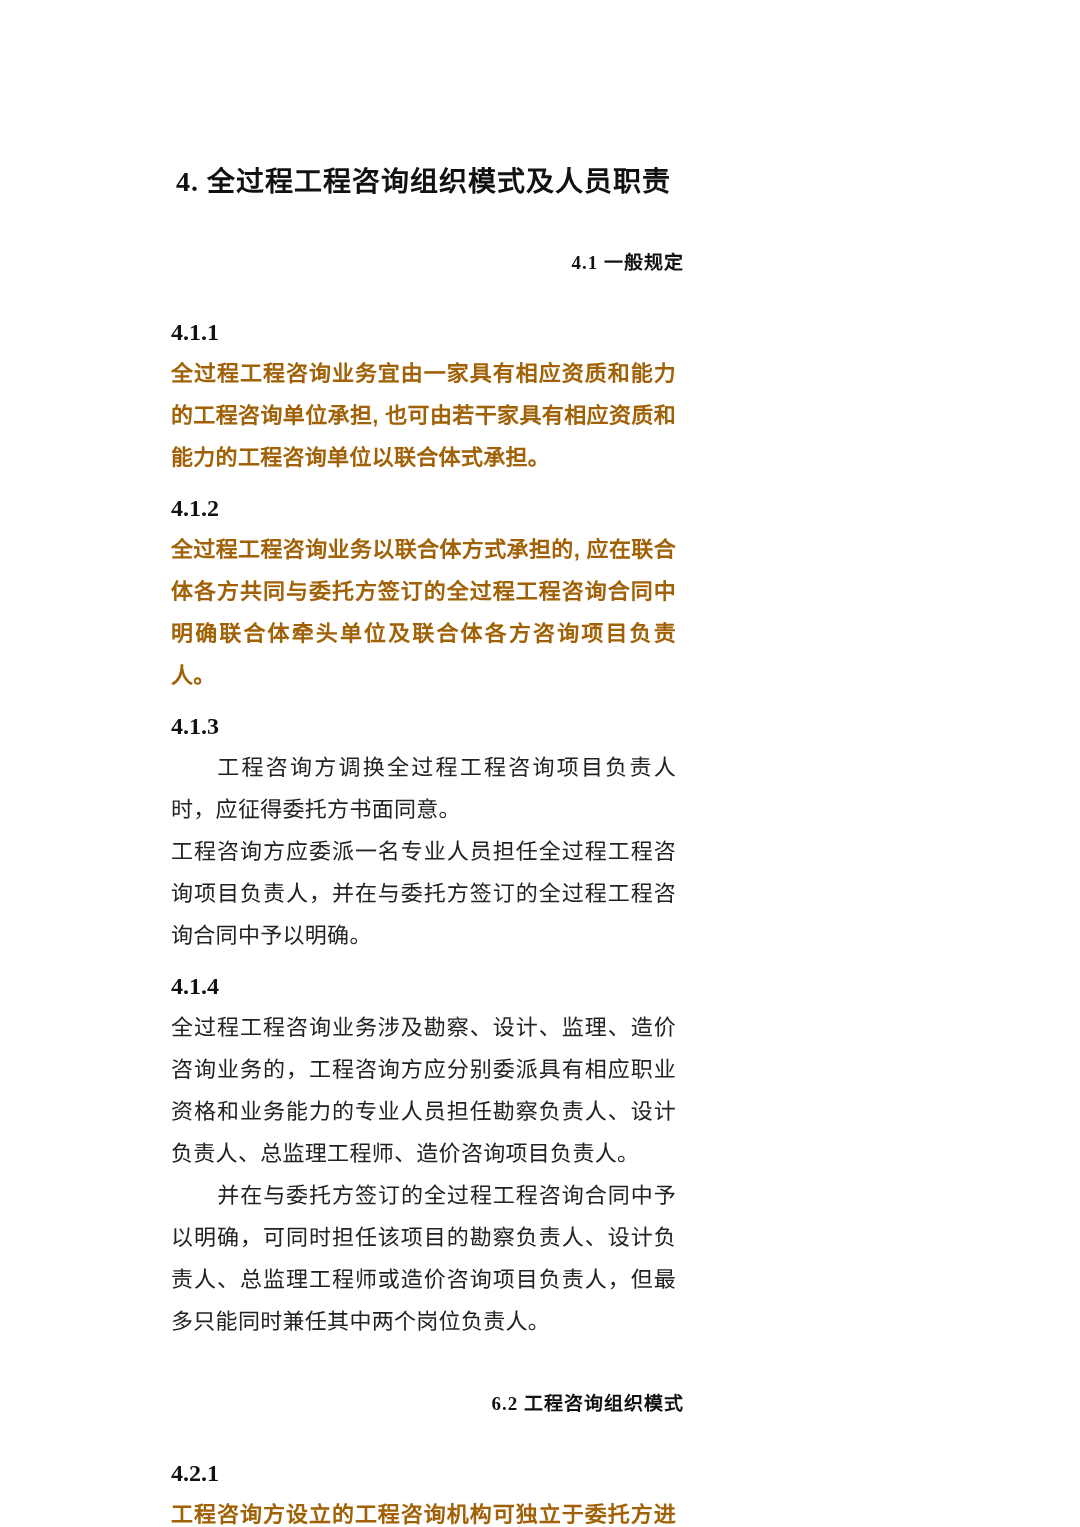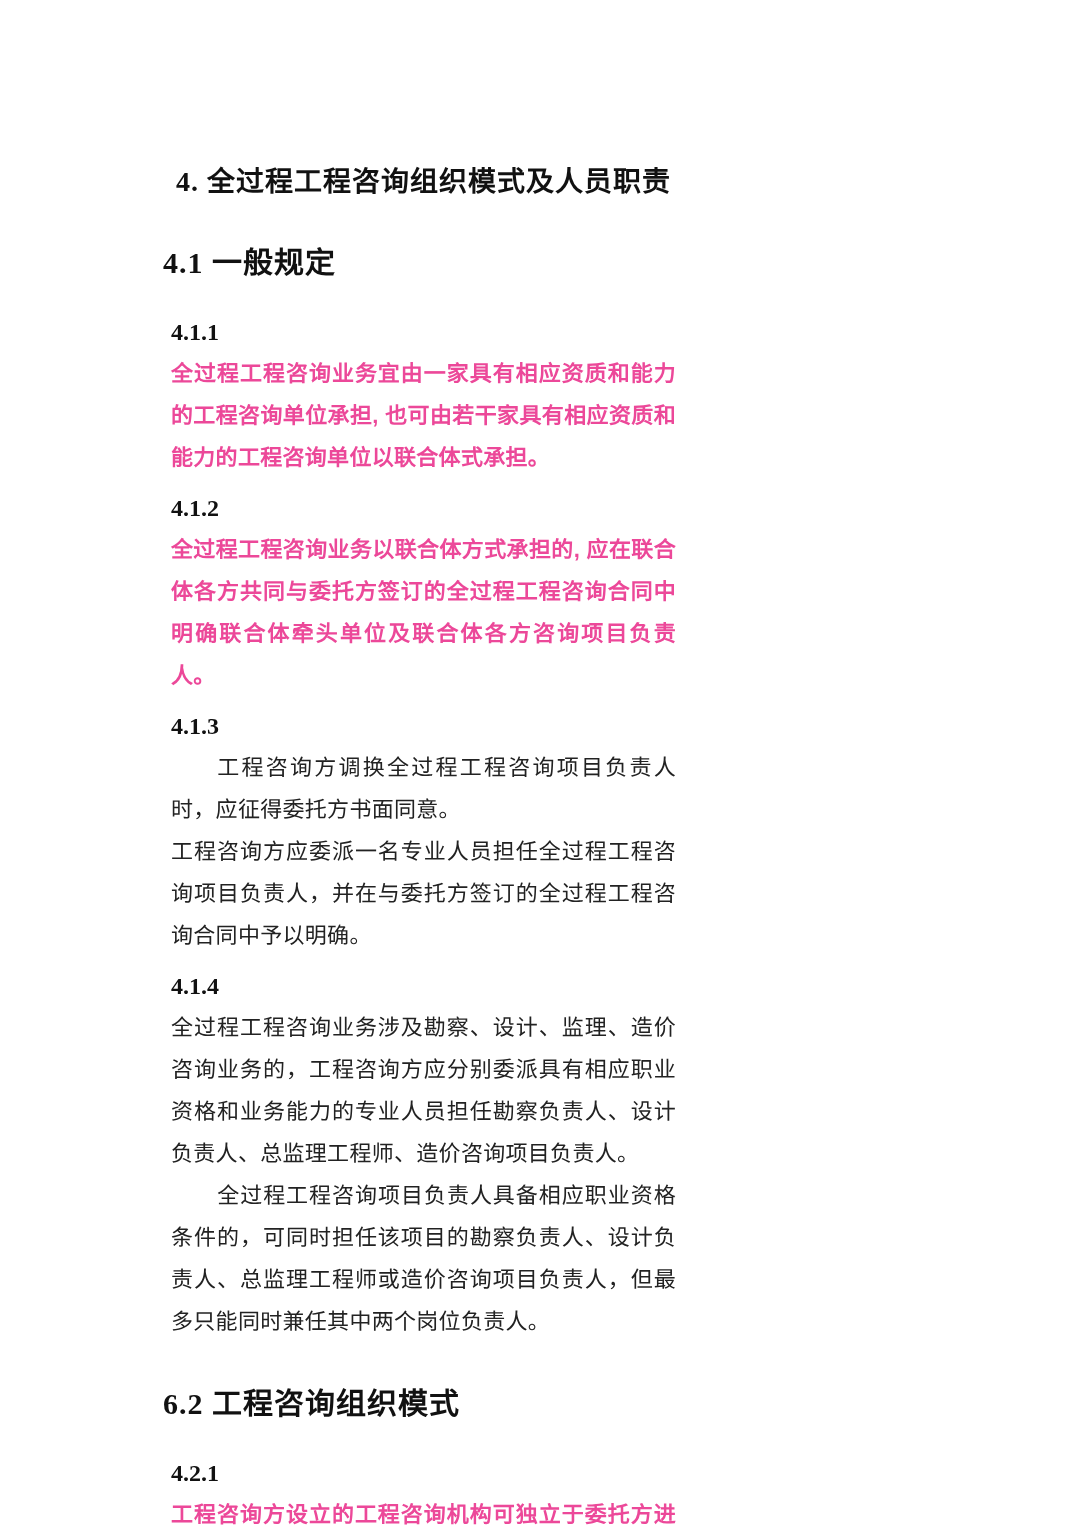--- a/index.html
+++ b/index.html
@@ -30,23 +30,23 @@
     font-size: 28px;
     line-height: 40px;
     text-align: center;
     letter-spacing: 1px;
     color: #111111;
   }
   .section-heading {
     margin: 41px 0 28px 0;
     font-family: "Liberation Serif", "DejaVu Serif", serif;
     font-weight: 700;
-    font-size: 30px;
+    font-size: 19px;
     line-height: 40px;
-    text-align: left;
+    text-align: right;
     letter-spacing: 1px;
     color: #111111;
   }
   .clause {
     margin: 8px;
   }
   .clause-number {
     font-family: "Liberation Serif", "DejaVu Serif", serif;
     font-weight: 700;
     font-size: 24px;
@@ -60,21 +60,21 @@
     text-align: justify;
     text-justify: inter-ideograph;
     word-break: break-all;
     color: #1a1a1a;
   }
   
   .para.heiti {
     font-family: "Liberation Sans", "DejaVu Sans", sans-serif;
     font-weight: 700;
     letter-spacing: 0.3px;
-    color: #ec4899;
+    color: #a16207;
   }
   
   .para.songti {
     font-family: "Liberation Serif", "DejaVu Serif", serif;
     font-weight: 400;
     letter-spacing: 0.3px;
     color: #222222;
   }
   .para.indent {
     text-indent: 2.1em;
@@ -102,21 +102,21 @@
 
     <div class="clause">
       <div class="clause-number">4.1.3</div>
       <p class="para songti indent">工程咨询方调换全过程工程咨询项目负责人时，应征得委托方书面同意。</p>
       <p class="para songti">工程咨询方应委派一名专业人员担任全过程工程咨询项目负责人，并在与委托方签订的全过程工程咨询合同中予以明确。</p>
     </div>
 
     <div class="clause">
       <div class="clause-number">4.1.4</div>
       <p class="para songti">全过程工程咨询业务涉及勘察、设计、监理、造价咨询业务的，工程咨询方应分别委派具有相应职业资格和业务能力的专业人员担任勘察负责人、设计负责人、总监理工程师、造价咨询项目负责人。</p>
-      <p class="para songti indent">全过程工程咨询项目负责人具备相应职业资格条件的，可同时担任该项目的勘察负责人、设计负责人、总监理工程师或造价咨询项目负责人，但最多只能同时兼任其中两个岗位负责人。</p>
+      <p class="para songti indent">并在与委托方签订的全过程工程咨询合同中予以明确，可同时担任该项目的勘察负责人、设计负责人、总监理工程师或造价咨询项目负责人，但最多只能同时兼任其中两个岗位负责人。</p>
     </div>
   </section>
 
   <section>
     <h2 class="section-heading">6.2 工程咨询组织模式</h2>
 
     <div class="clause">
       <div class="clause-number">4.2.1</div>
       <p class="para heiti">工程咨询方设立的工程咨询机构可独立于委托方进行全过程工程咨询, 也可将其专业咨询人员分别派入委托方相关职能部门共同形成一体化工作团队。</p>
     </div>

